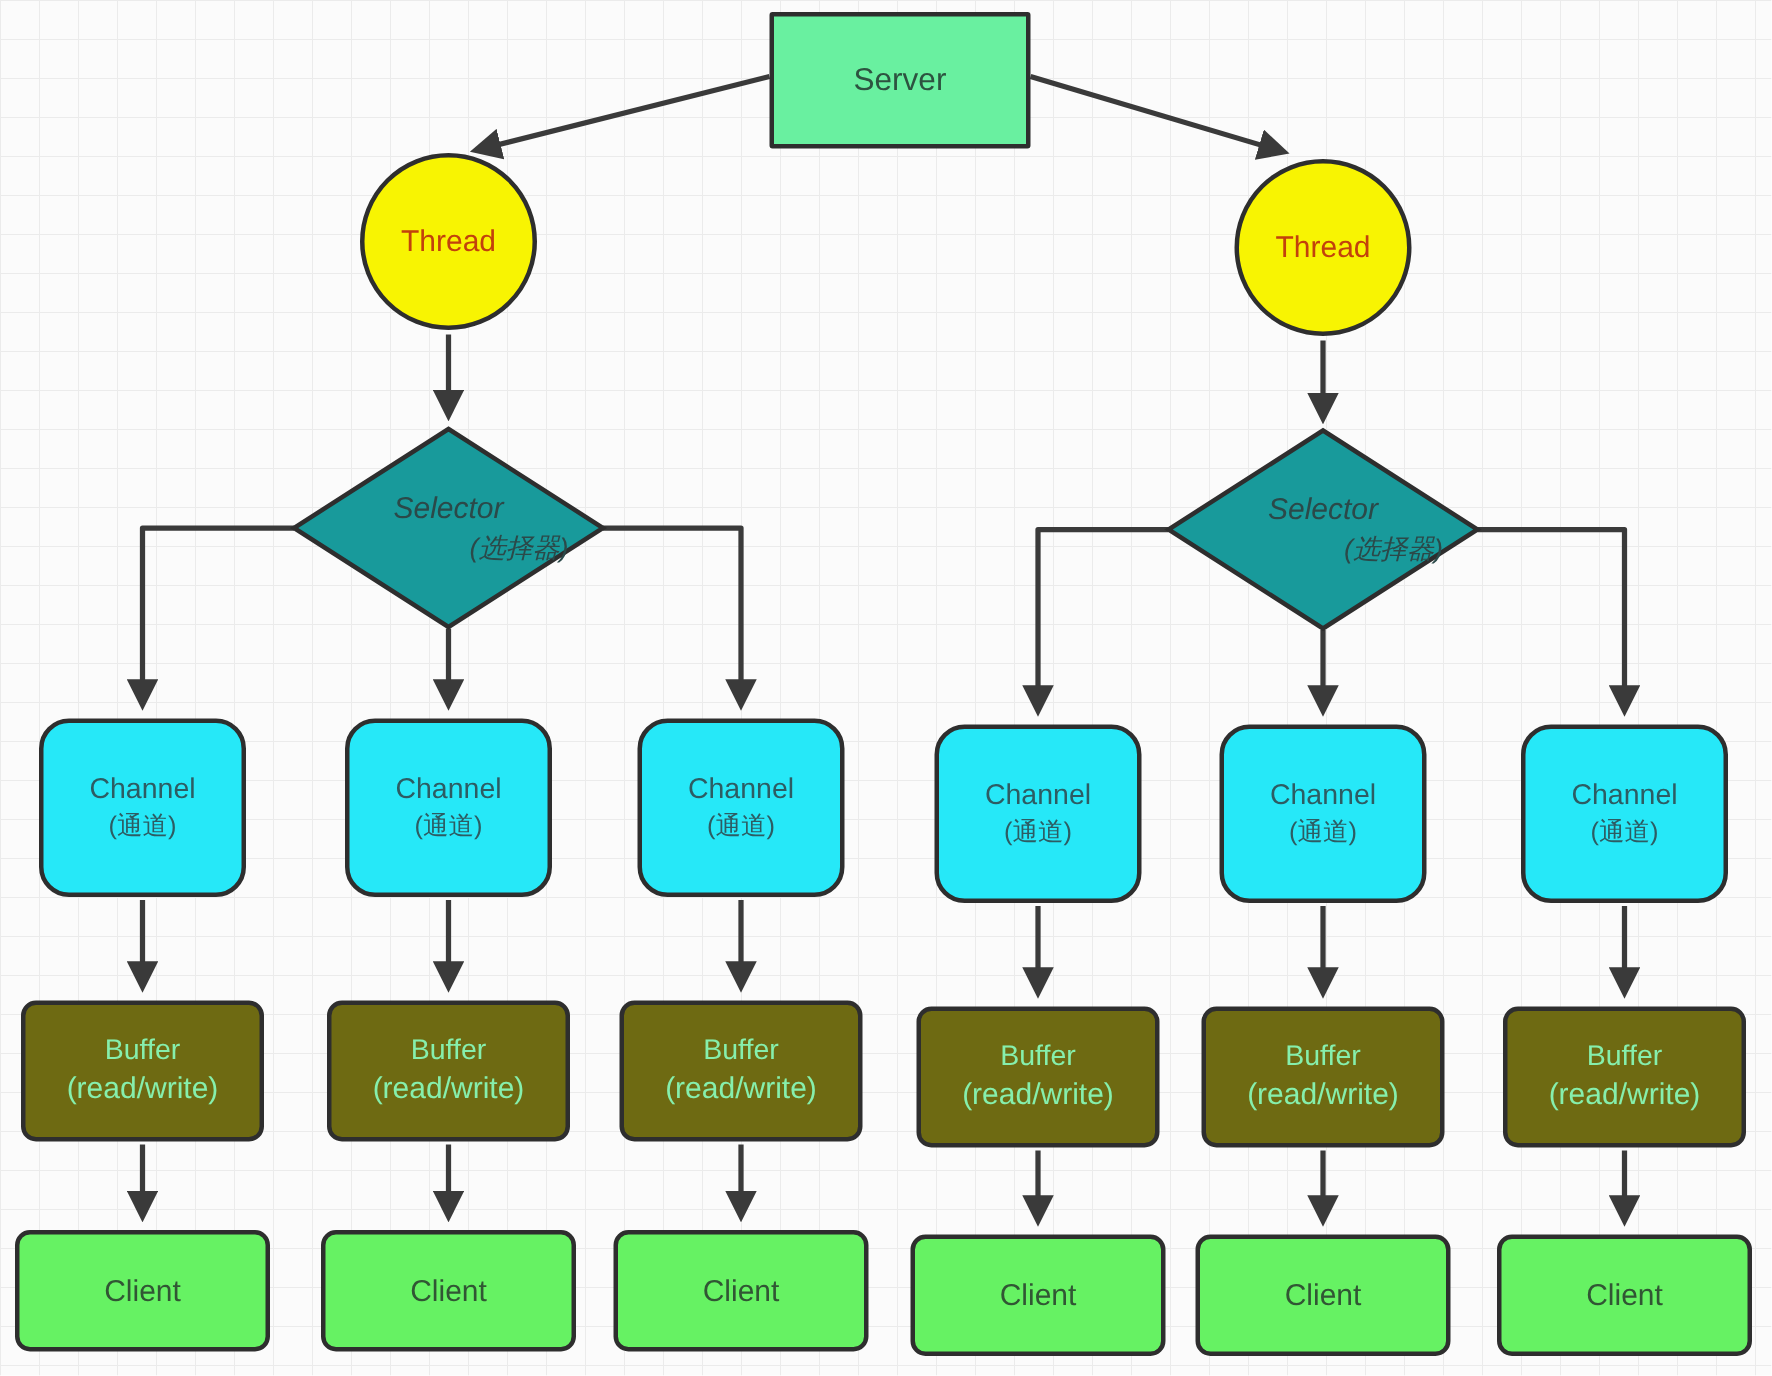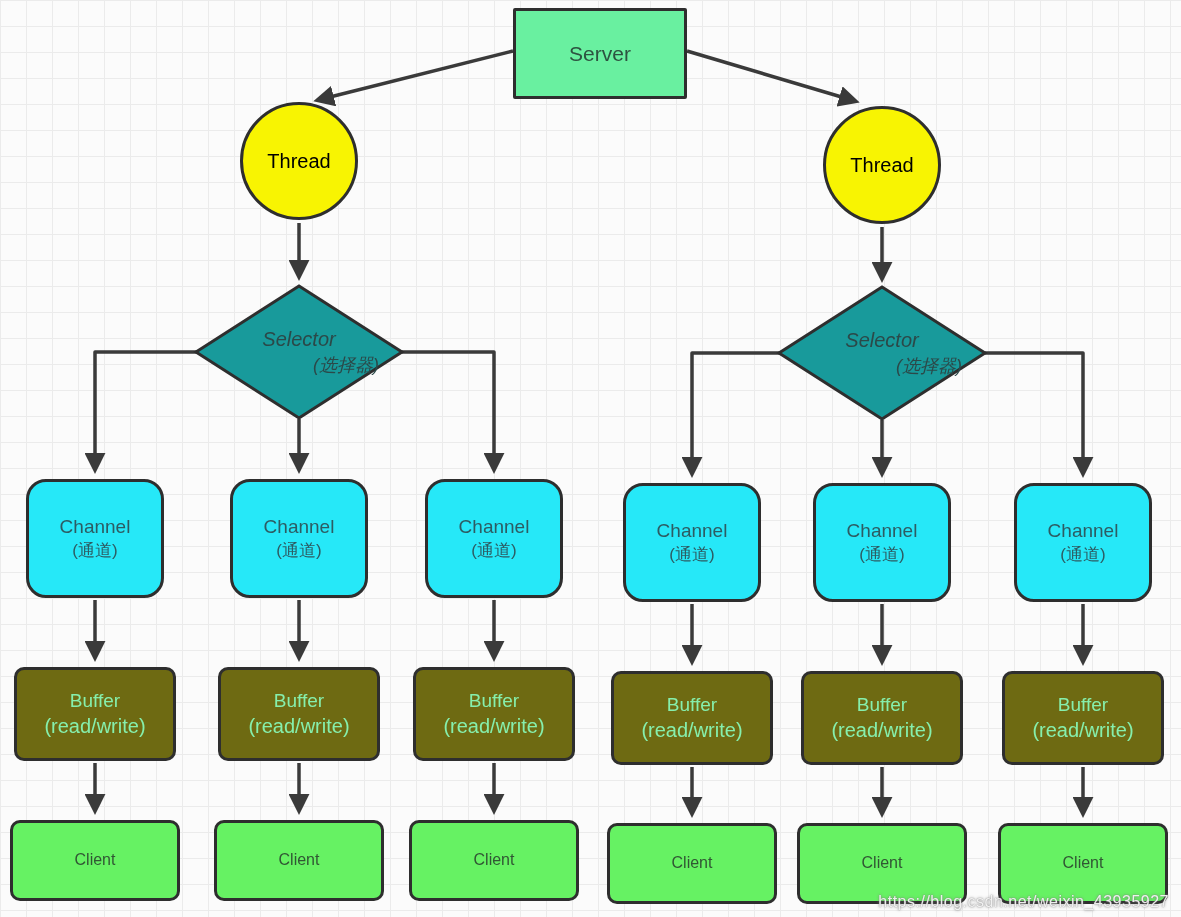--- a/index.html
+++ b/index.html
@@ -17,26 +17,26 @@
   .layer{position:absolute;left:0;top:0;}
   .node{
     position:absolute;
     box-sizing:border-box;
     border:3px solid #2e2e2e;
     display:flex;flex-direction:column;
     align-items:center;justify-content:center;
     text-align:center;line-height:1.3;
   }
   .server{left:513px;top:8px;width:174px;height:91px;border-radius:2px;font-size:21px;color:#2d5340;}
-  .thread{width:118px;height:118px;border-radius:50%;font-size:20px;color:#000000;}
+  .thread{width:118px;height:118px;border-radius:50%;font-size:20px;color:#c2410c;}
   .thread.t-left{left:240px;top:102px;}
   .thread.t-right{left:823px;top:106px;}
   .channel{width:138px;height:119px;border-radius:20px;font-size:19px;color:#2d5c63;}
   .buffer{width:162px;height:94px;border-radius:10px;font-size:19px;color:#86efac;}
-  .client{width:170px;height:81px;border-radius:10px;font-size:16px;color:#315634;}
+  .client{width:170px;height:81px;border-radius:10px;font-size:20px;color:#315634;}
   .sub{font-size:17px;text-align:right;}
   .buffer .sub{font-size:20px;}
   .selector-label{
     position:absolute;width:160px;text-align:center;
     color:#2b4949;font-size:20px;line-height:1.35;font-style:italic;
   }
   .selector-label .sub{font-size:18px;}
   .sel-left{left:219px;top:326px;}
   .sel-right{left:802px;top:327px;}
   .watermark{
@@ -171,14 +171,13 @@
   <div class="node client" style="left: 607px; top: 823px; background-color: rgb(102, 242, 99);">
     <div>Client</div>
   </div>
   <div class="node client" style="left: 797px; top: 823px; background-color: rgb(102, 242, 99);">
     <div>Client</div>
   </div>
   <div class="node client" style="left: 998px; top: 823px; background-color: rgb(102, 242, 99);">
     <div>Client</div>
   </div>
 
-  <div class="watermark">https://blog.csdn.net/weixin_43935927</div>
 </div>
 
 </body></html>

